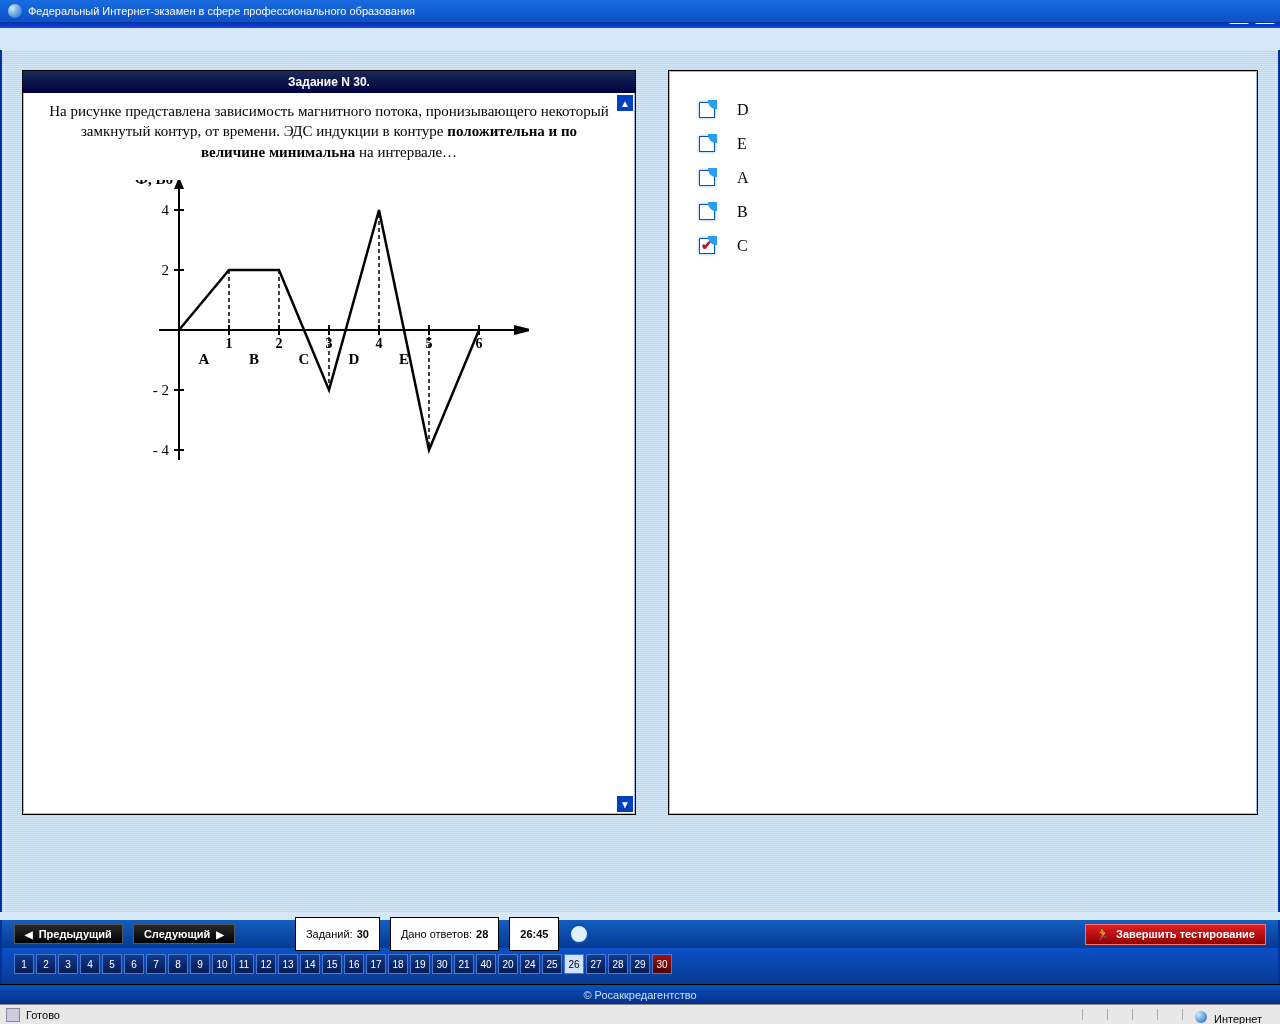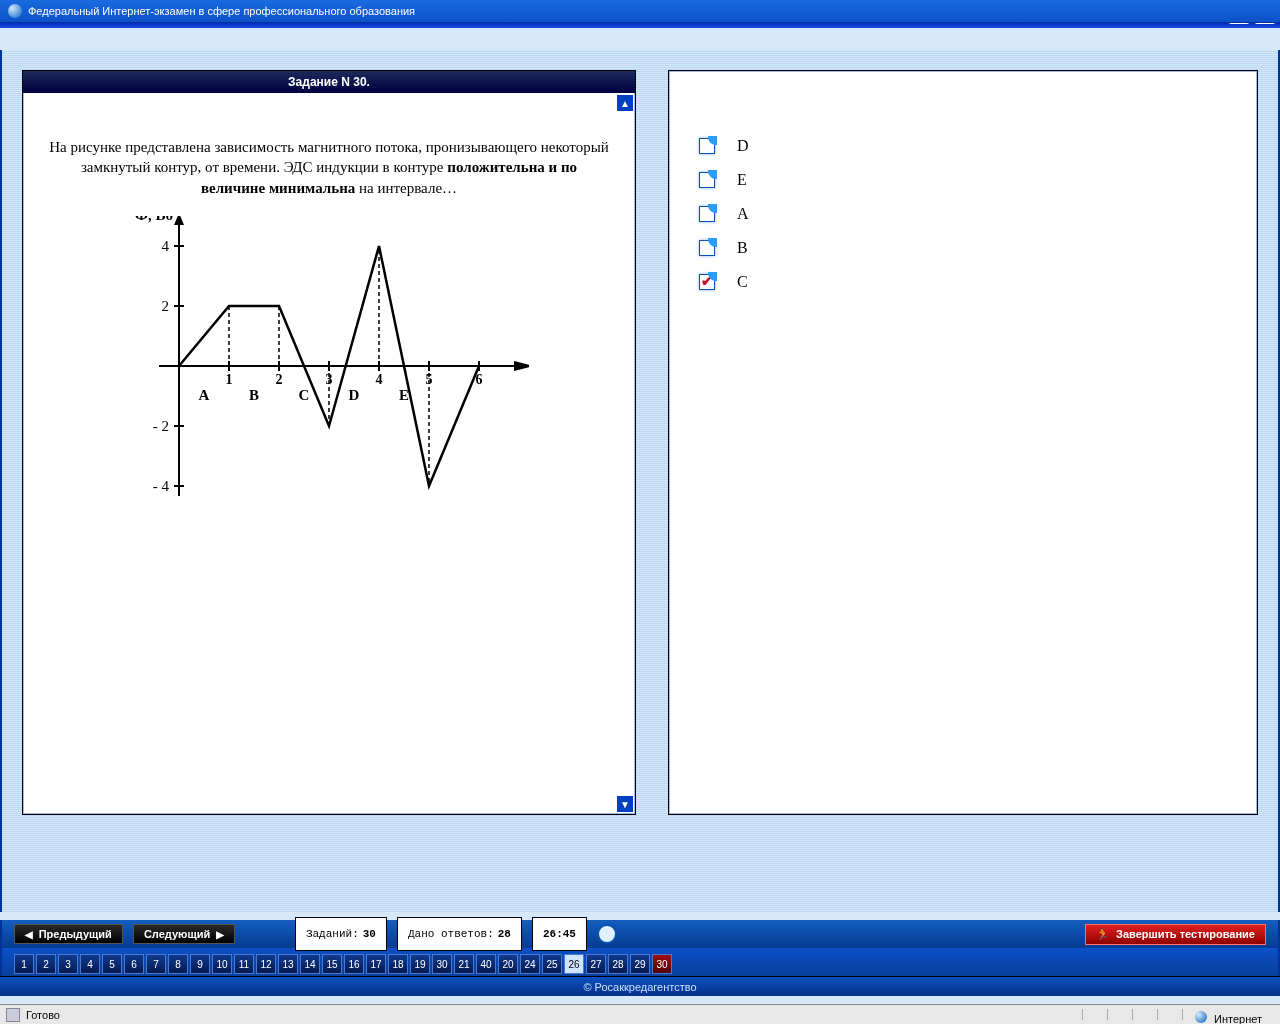--- a/index.html
+++ b/index.html
@@ -59,21 +59,21 @@
   }
   .panel.left { flex: 0 0 614px; position:relative;}
   .panel.right { flex: 1; }
   .panel-header {
     background: linear-gradient(#1a2a5a, #000040);
     color: #fff; font-weight: bold; font-size: 12px;
     padding: 4px 10px; height: 22px;
   }
   .panel-body {
     flex: 1; overflow: auto; padding: 8px 24px 20px 24px;
-    font-family: "Times New Roman", serif; font-size: 15px; margin-top: 36px;
+    font-family: "Times New Roman", serif; font-size: 15px;
   }
   .scrollbtn {
     position:absolute; right:2px; width:16px; height:16px;
     background:#0040c0; color:#fff; display:flex; align-items:center; justify-content:center;
     font-size:10px;
   }
   .scrollbtn.up{ top:24px;} .scrollbtn.down{ bottom:2px;}
 
   .question-text { line-height: 1.35; margin-bottom: 18px; }
   .bold { font-weight: bold; }
@@ -109,39 +109,39 @@
   .btn {
     background: linear-gradient(#2a2a2a,#000);
     color:#fff; font-weight:bold; font-size:11px;
     border:1px solid #555; padding: 3px 10px;
     display:flex; align-items:center; gap:6px; cursor:pointer;
   }
   .btn .arrow { font-size:10px; }
   .btn.red { background: linear-gradient(#e02020,#900000); border-color:#ff7070;}
   .field {
     background:#fff; border:1px solid #000; padding: 10px 10px;
-    font-size:11px; display:flex; gap:4px;font-family:Liberation Mono, monospace;
+    font-size:11px; display:flex; gap:4px;
   }
   .field .val { font-weight:bold; }
   .clock { width:20px; height:20px; border:2px solid #0a50b0; border-radius:50%; background:#dff0ff; position:relative;}
 
   .qgrid {
     background:linear-gradient(#0b50c8,#083a90);
     padding:6px 12px 10px; display:flex; gap:2px; flex-wrap:wrap;
   }
   .qcell {
     width:20px; height:20px; background:linear-gradient(#103a90,#051a50);
     color:#fff; font-size:10px; display:flex; align-items:center; justify-content:center;
     border:1px solid #4a7ad0; cursor:pointer;
   }
   .qcell.current { background:#d0e4ff; color:#000; }
   .qcell.end { background:linear-gradient(#a01010,#500000); }
 
   .footerbar {
-    position:absolute; left:0; right:0; bottom:8px; height:20px;
+    position:absolute; left:0; right:0; bottom:0; height:20px;
     background: linear-gradient(#0a50c0,#07308a);
     color:#c8e0ff; font-size:11px; display:flex; align-items:center; justify-content:center;
     border-top:1px solid #000;
   }
 
   .statusbar {
     position:absolute; left:0; right:0; bottom:0;
     height:20px; background:#e8e8e8; border-top:1px solid #888;
     display:flex; align-items:center; font-size:11px; padding:4px 6px;
   }

